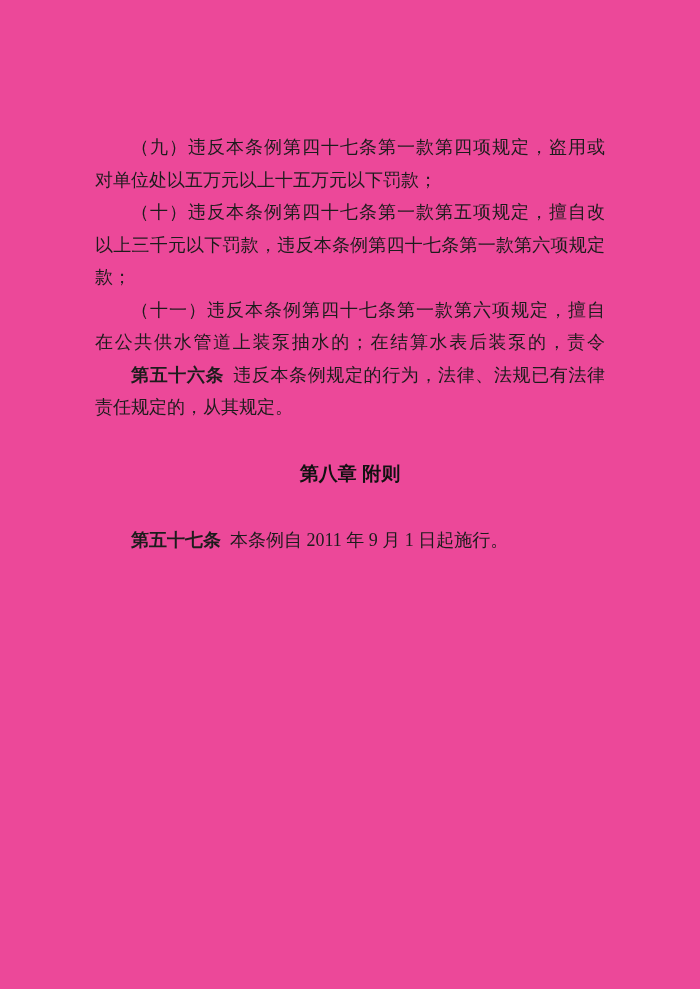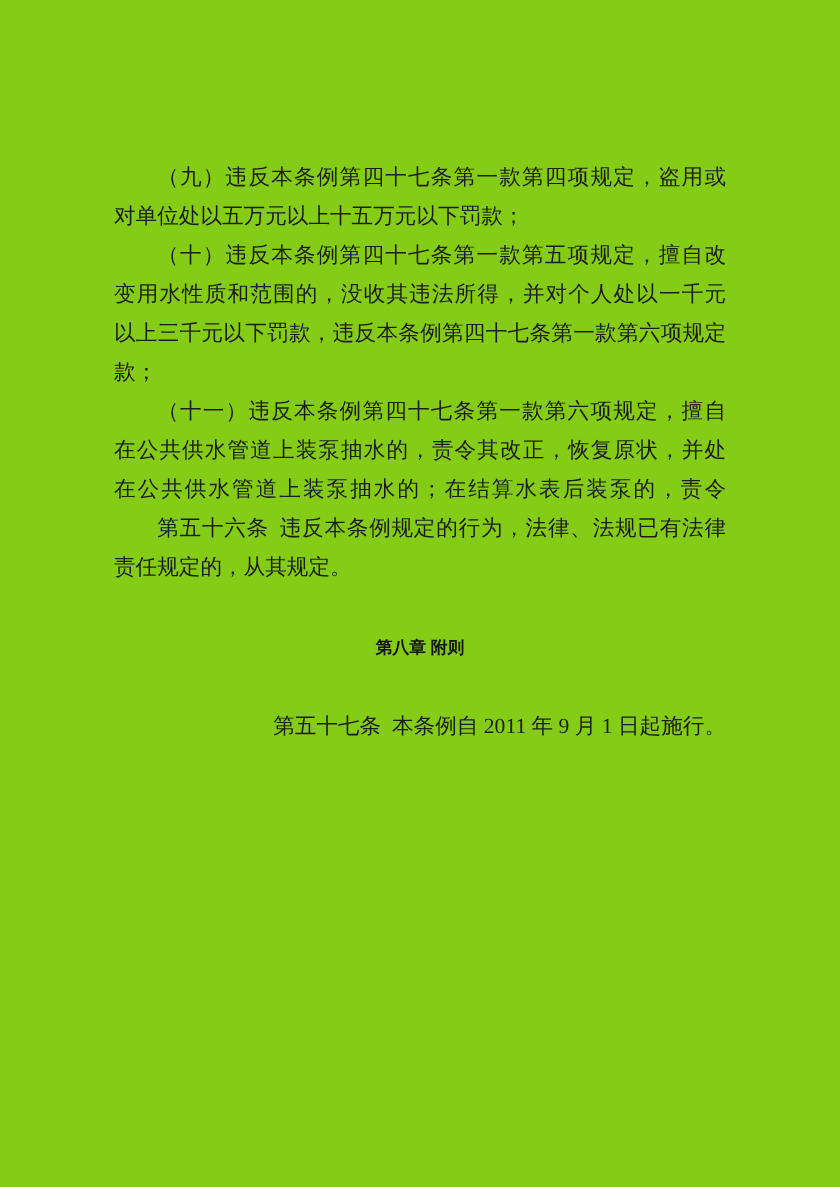--- a/index.html
+++ b/index.html
@@ -28,57 +28,55 @@
     text-align: justify;
     text-align-last: justify;
   }
   .line.first {
     text-indent: 2em;
   }
   .line.last {
     text-align-last: left;
   }
   .lead {
-    font-weight: normal;
+    font-weight: bold;
     font-family: "Liberation Sans", "DejaVu Sans", sans-serif;
     margin-right: 0.5em;
   }
   .chapter {
     margin: 34px 0 34px 0;
-    font-size: 14px;
+    font-size: 19px;
     line-height: 32.5px;
     font-weight: bold;
     font-family: "Liberation Sans", "DejaVu Sans", sans-serif;
     text-align: center;
     color: #111111;
   }
   .closing {
     margin: 0;
     text-indent: 2em;
-    text-align: right;
+    text-align: left;
   }
 </style>
 </head>
 <body>
 
-<div class="page" style="background: #84cc16; color: rgb(28, 28, 28);">
+<div class="page" style="background: #ec4899; color: rgb(28, 28, 28);">
   <div id="paragraphs">
       <div class="para">
         <div class="line first">（九）违反本条例第四十七条第一款第四项规定，盗用或</div>
         <div class="line last">对单位处以五万元以上十五万元以下罚款；</div>
       </div>
       <div class="para">
         <div class="line first">（十）违反本条例第四十七条第一款第五项规定，擅自改</div>
-        <div class="line">变用水性质和范围的，没收其违法所得，并对个人处以一千元</div>
         <div class="line">以上三千元以下罚款，违反本条例第四十七条第一款第六项规定</div>
         <div class="line last">款；</div>
       </div>
       <div class="para">
         <div class="line first">（十一）违反本条例第四十七条第一款第六项规定，擅自</div>
-        <div class="line">在公共供水管道上装泵抽水的，责令其改正，恢复原状，并处</div>
         <div class="line">在公共供水管道上装泵抽水的；在结算水表后装泵的，责令</div>
       </div>
       <div class="para">
         <div class="line first"><b class="lead">第五十六条</b>违反本条例规定的行为，法律、法规已有法律</div>
         <div class="line last">责任规定的，从其规定。</div>
       </div>
     </div>
 
   <h2 class="chapter">第八章 附则</h2>
 

